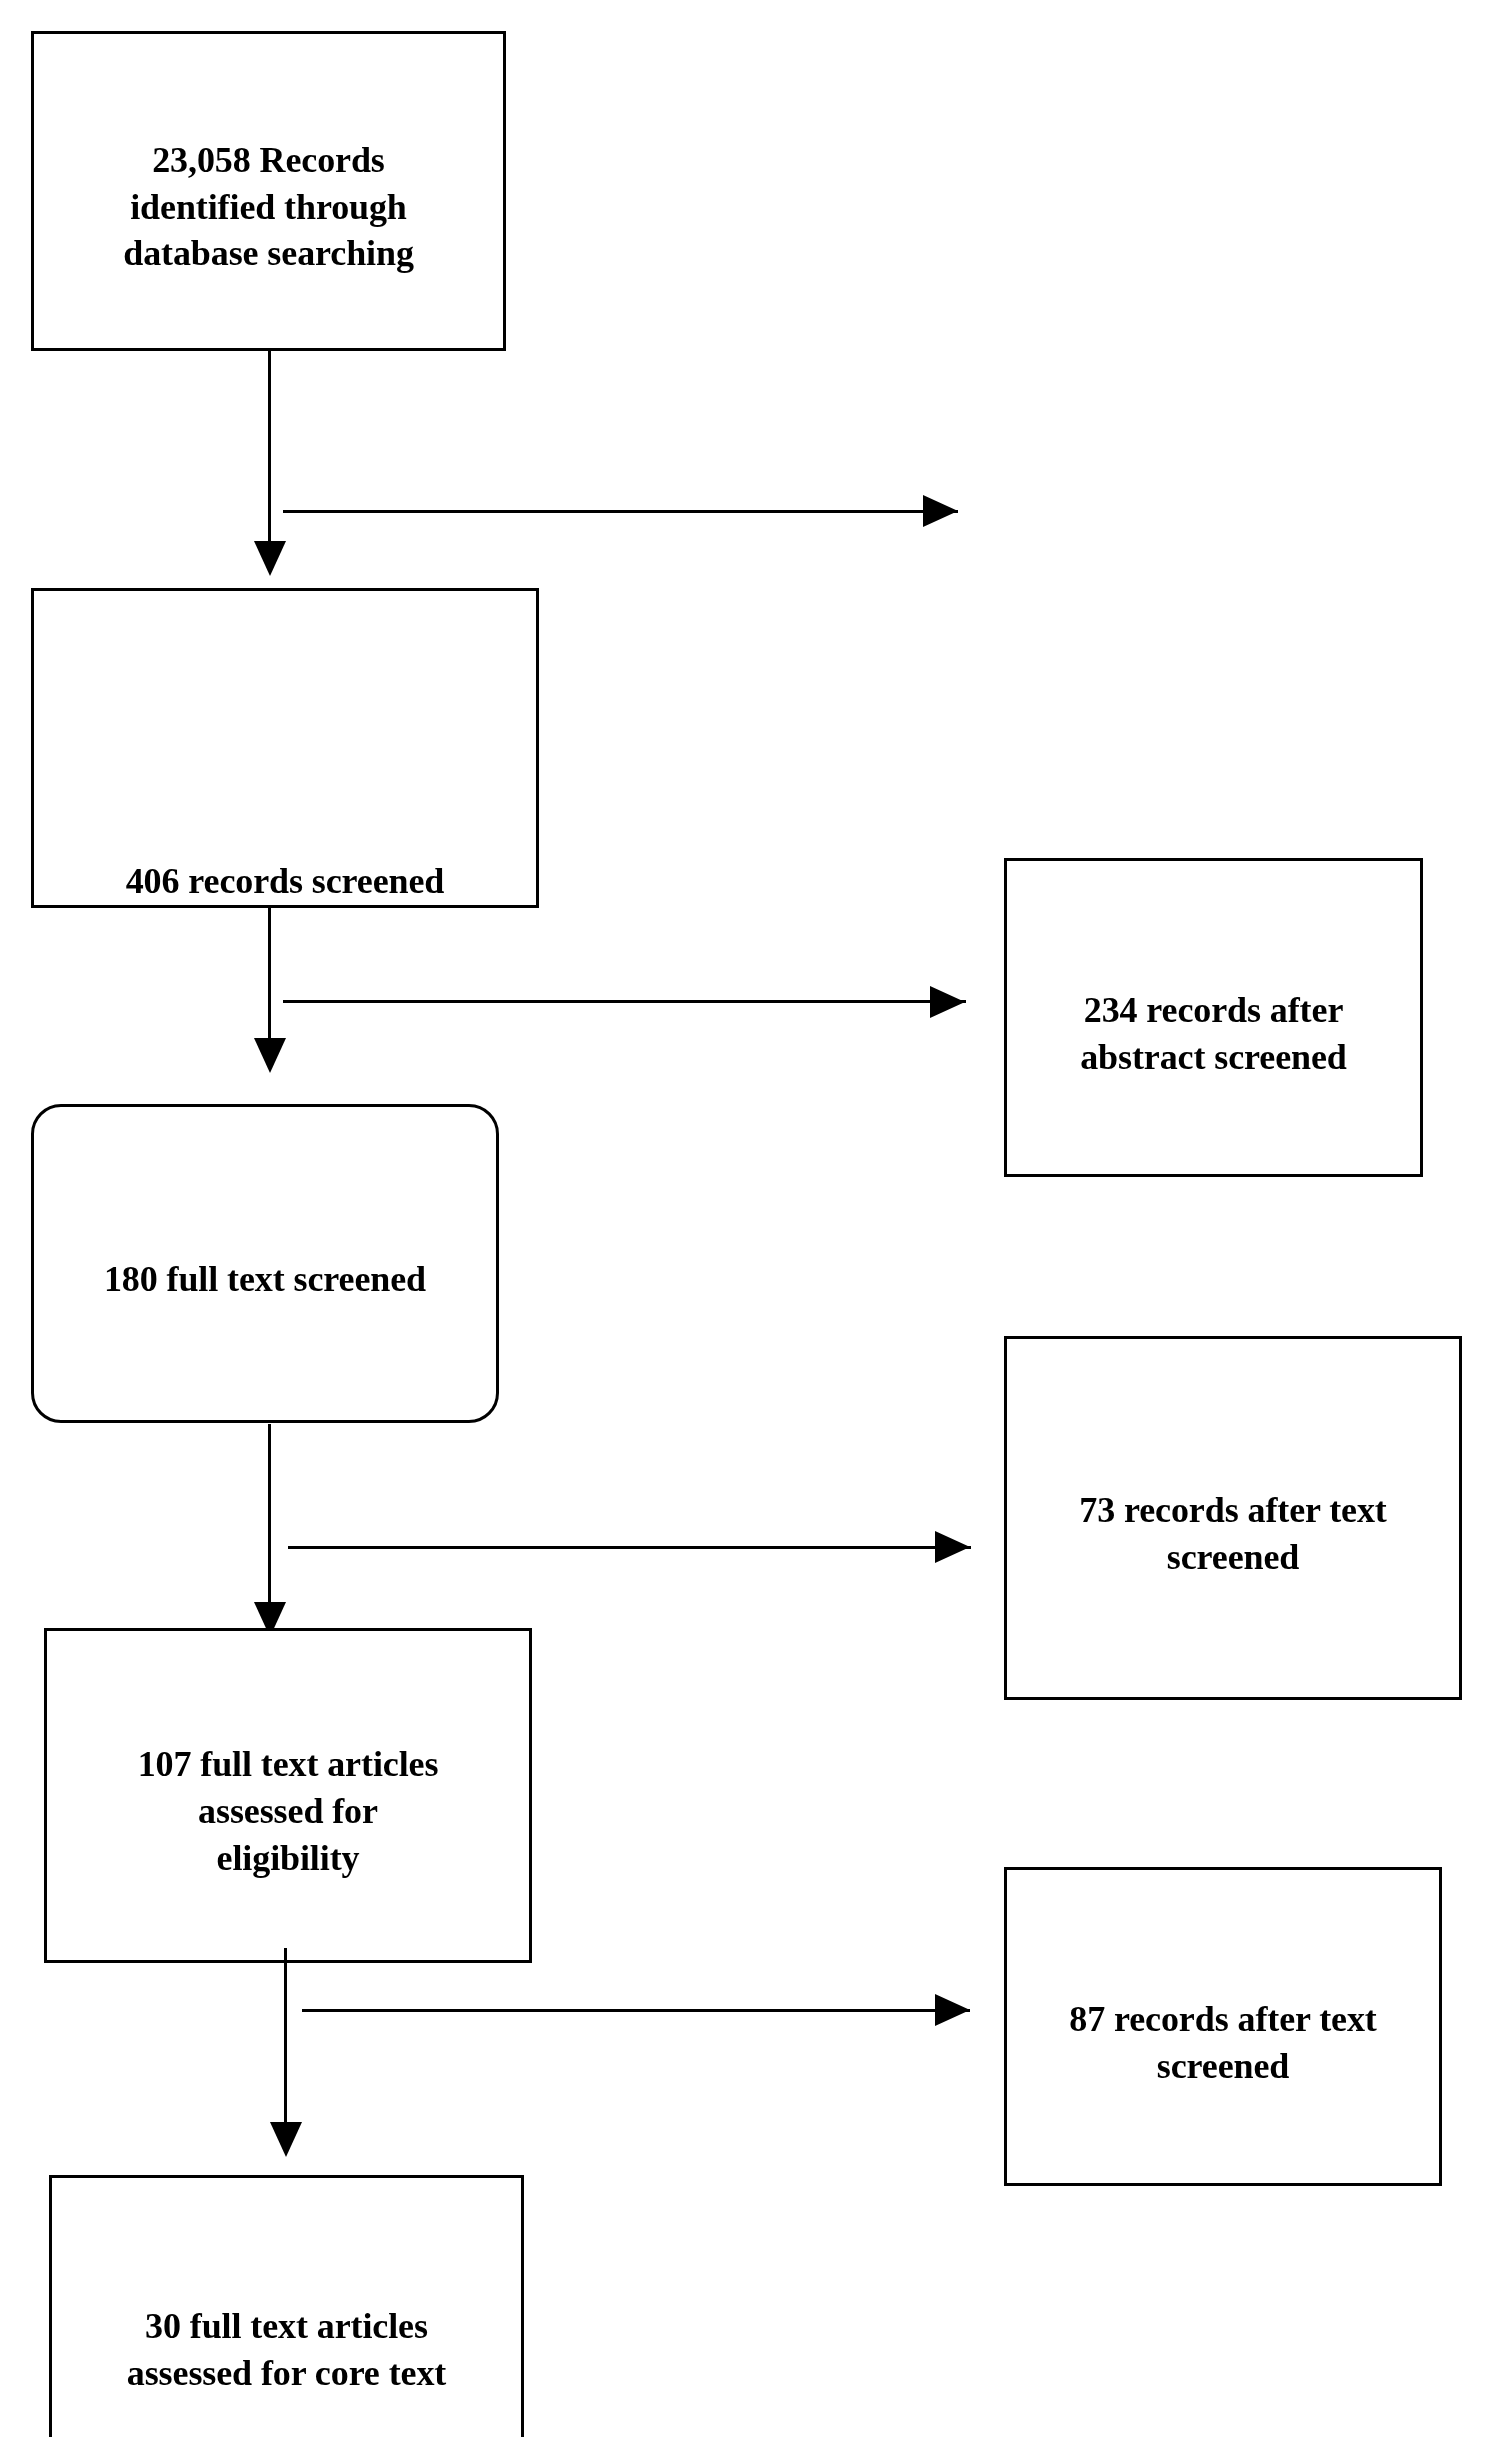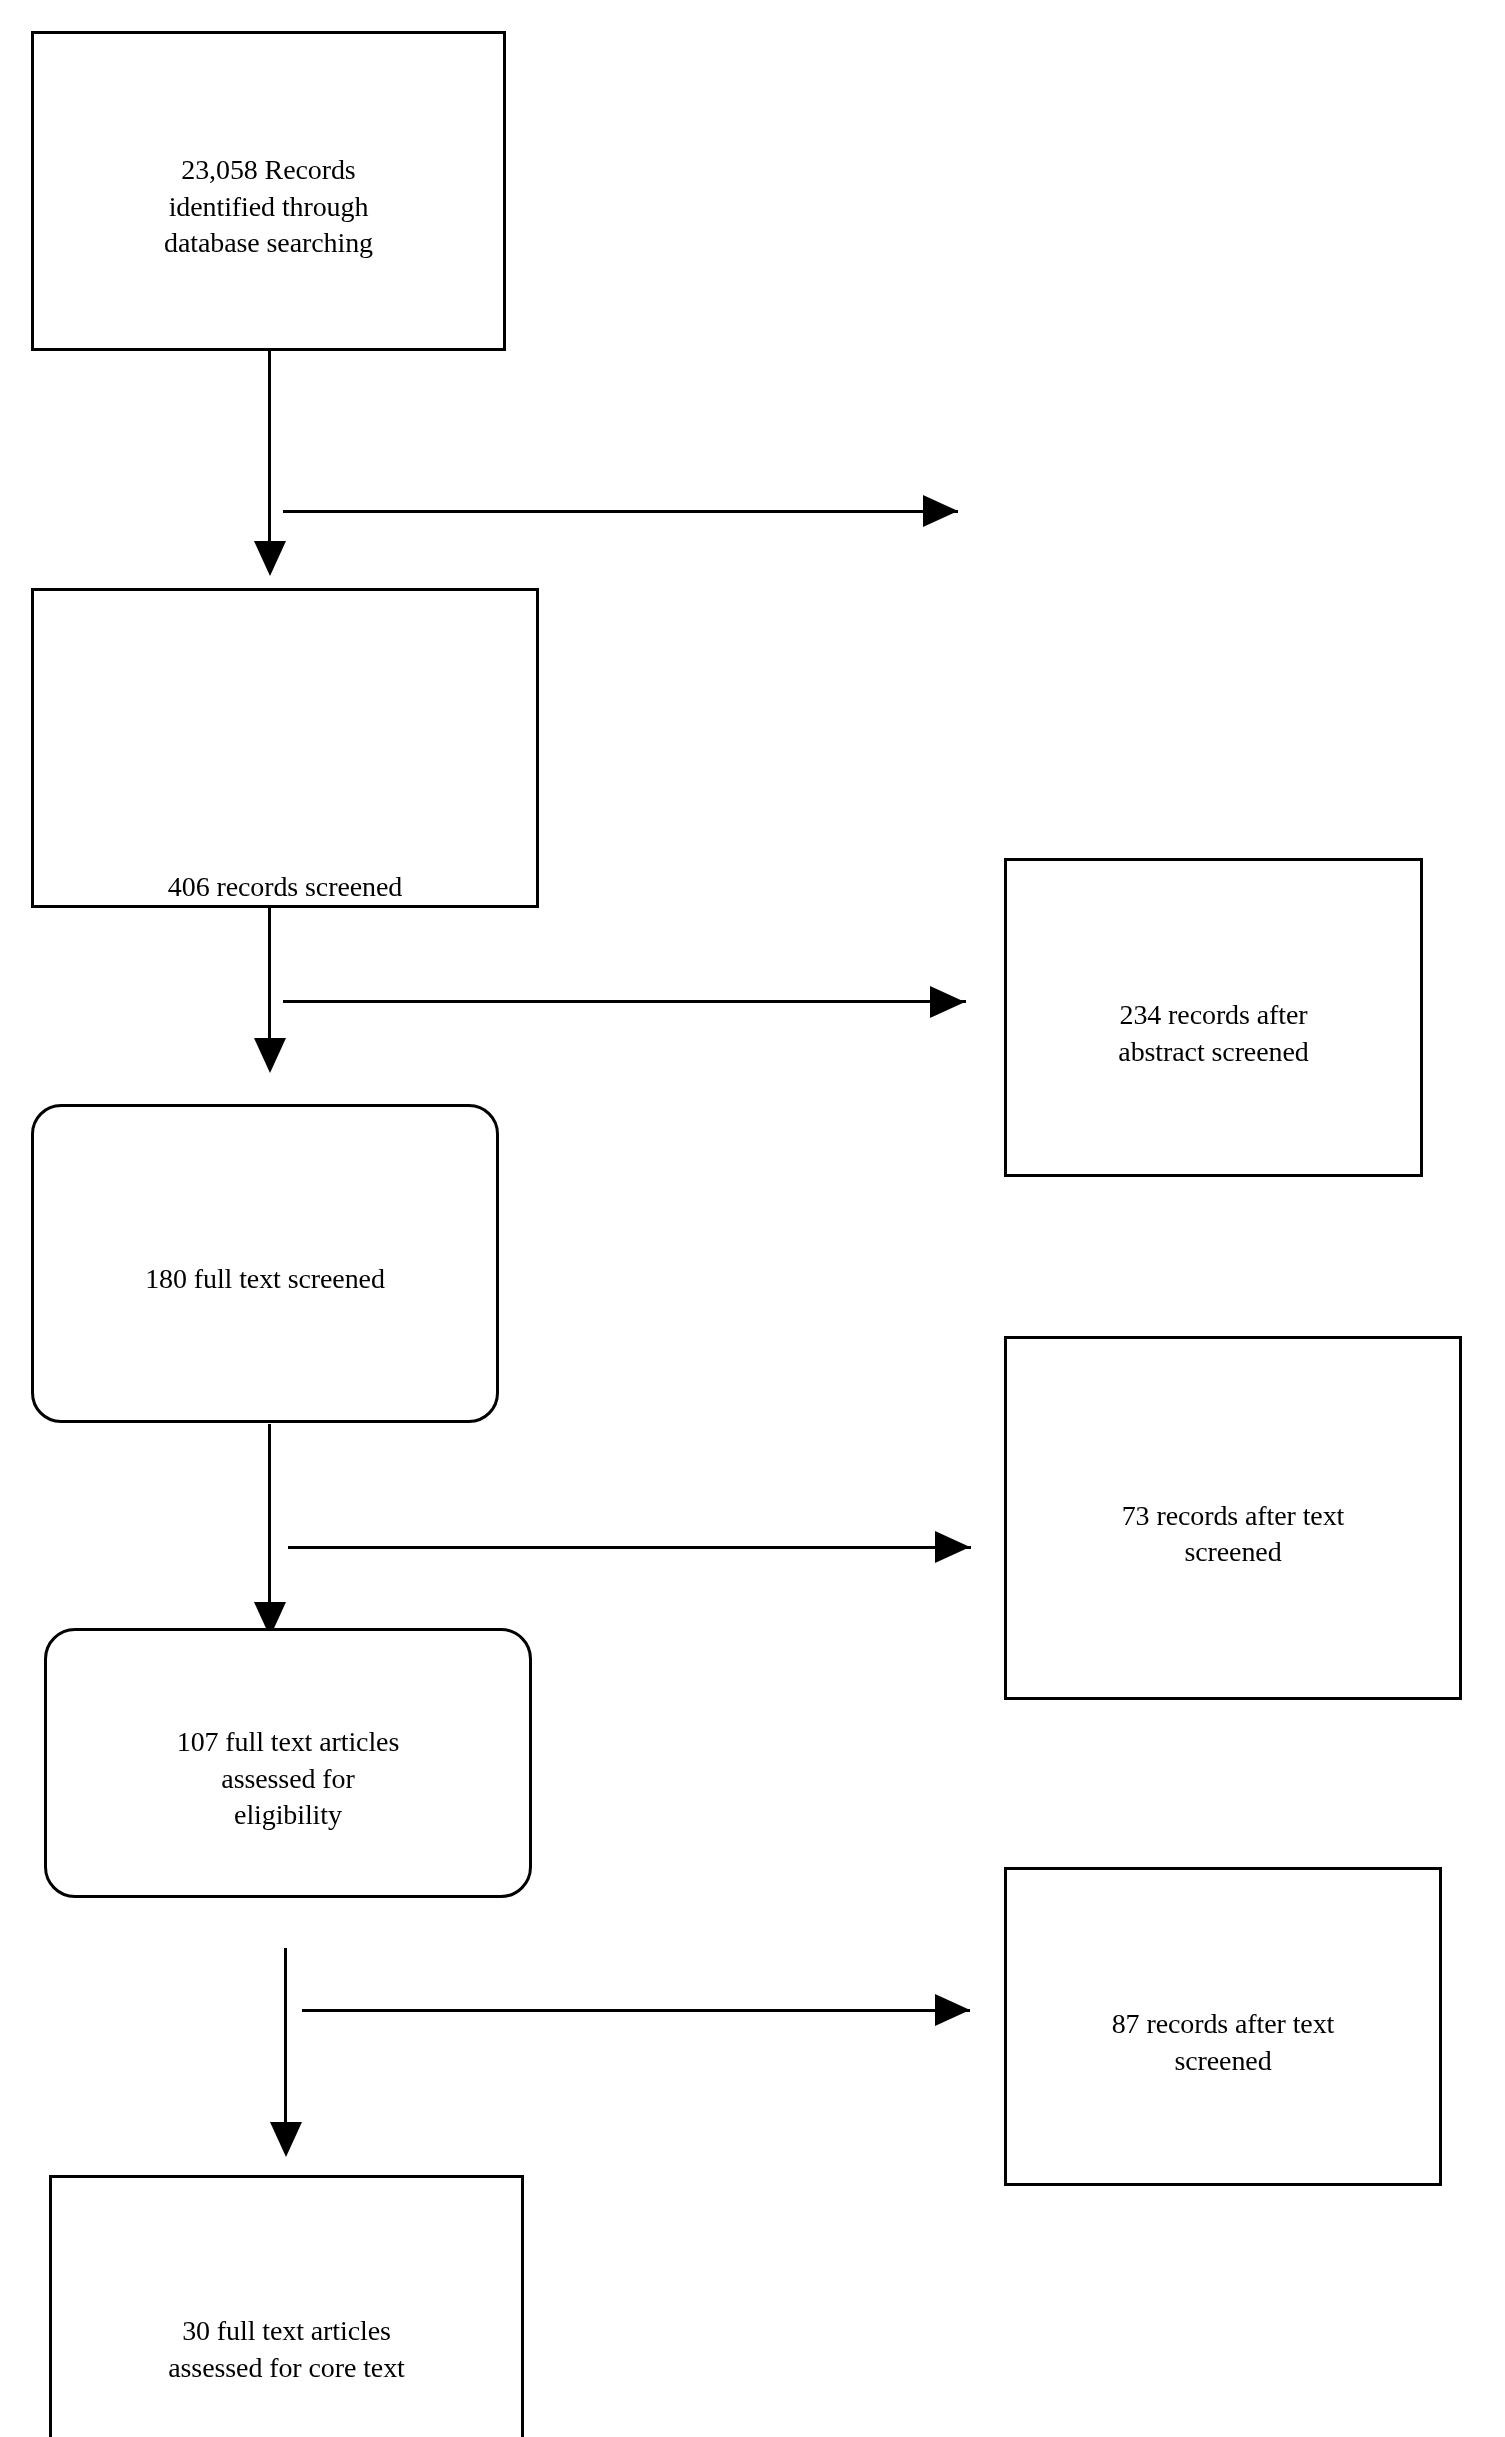--- a/index.html
+++ b/index.html
@@ -20,22 +20,22 @@
     box-sizing: border-box;
     border: 3.4px solid #000000;
     background: #ffffff;
     display: flex;
     align-items: center;
     justify-content: center;
     text-align: center;
   }
   .node .label {
     font-family: "Liberation Serif", "DejaVu Serif", serif;
-    font-weight: normal;
-    font-size: 28px;
+    font-weight: bold;
+    font-size: 36px;
     line-height: 1.30;
     color: #000000;
     padding: 0 16.6px;
     white-space: pre-line;
     letter-spacing: -0.1px;
     margin-top: 32px;
   }
   .vline {
     position: absolute;
     background: #000000;
@@ -104,21 +104,21 @@
   <div class="arrow-down" style="left:254px; top:1602px;"></div>
 
   <div class="hline" style="left:288px; top:1546px; width:683px;"></div>
   <div class="arrow-right" style="left:935px; top:1531px;"></div>
 
   <div class="node" style="left:1004px; top:1336px; width:458px; height:364px;">
     <span class="label">73 records after text
 screened</span>
   </div>
 
-  <div class="node" style="left:44px; top:1628px; width:488px; height:270px;border-radius:31px;">
+  <div class="node" style="left:44px; top:1628px; width:488px; height:335px;">
     <span class="label">107 full text articles
 assessed for
 eligibility</span>
   </div>
 
   <div class="vline" style="left:284px; top:1948px; height:179px;"></div>
   <div class="arrow-down" style="left:270px; top:2122px;"></div>
 
   <div class="hline" style="left:302px; top:2009px; width:668px;"></div>
   <div class="arrow-right" style="left:935px; top:1994px;"></div>

